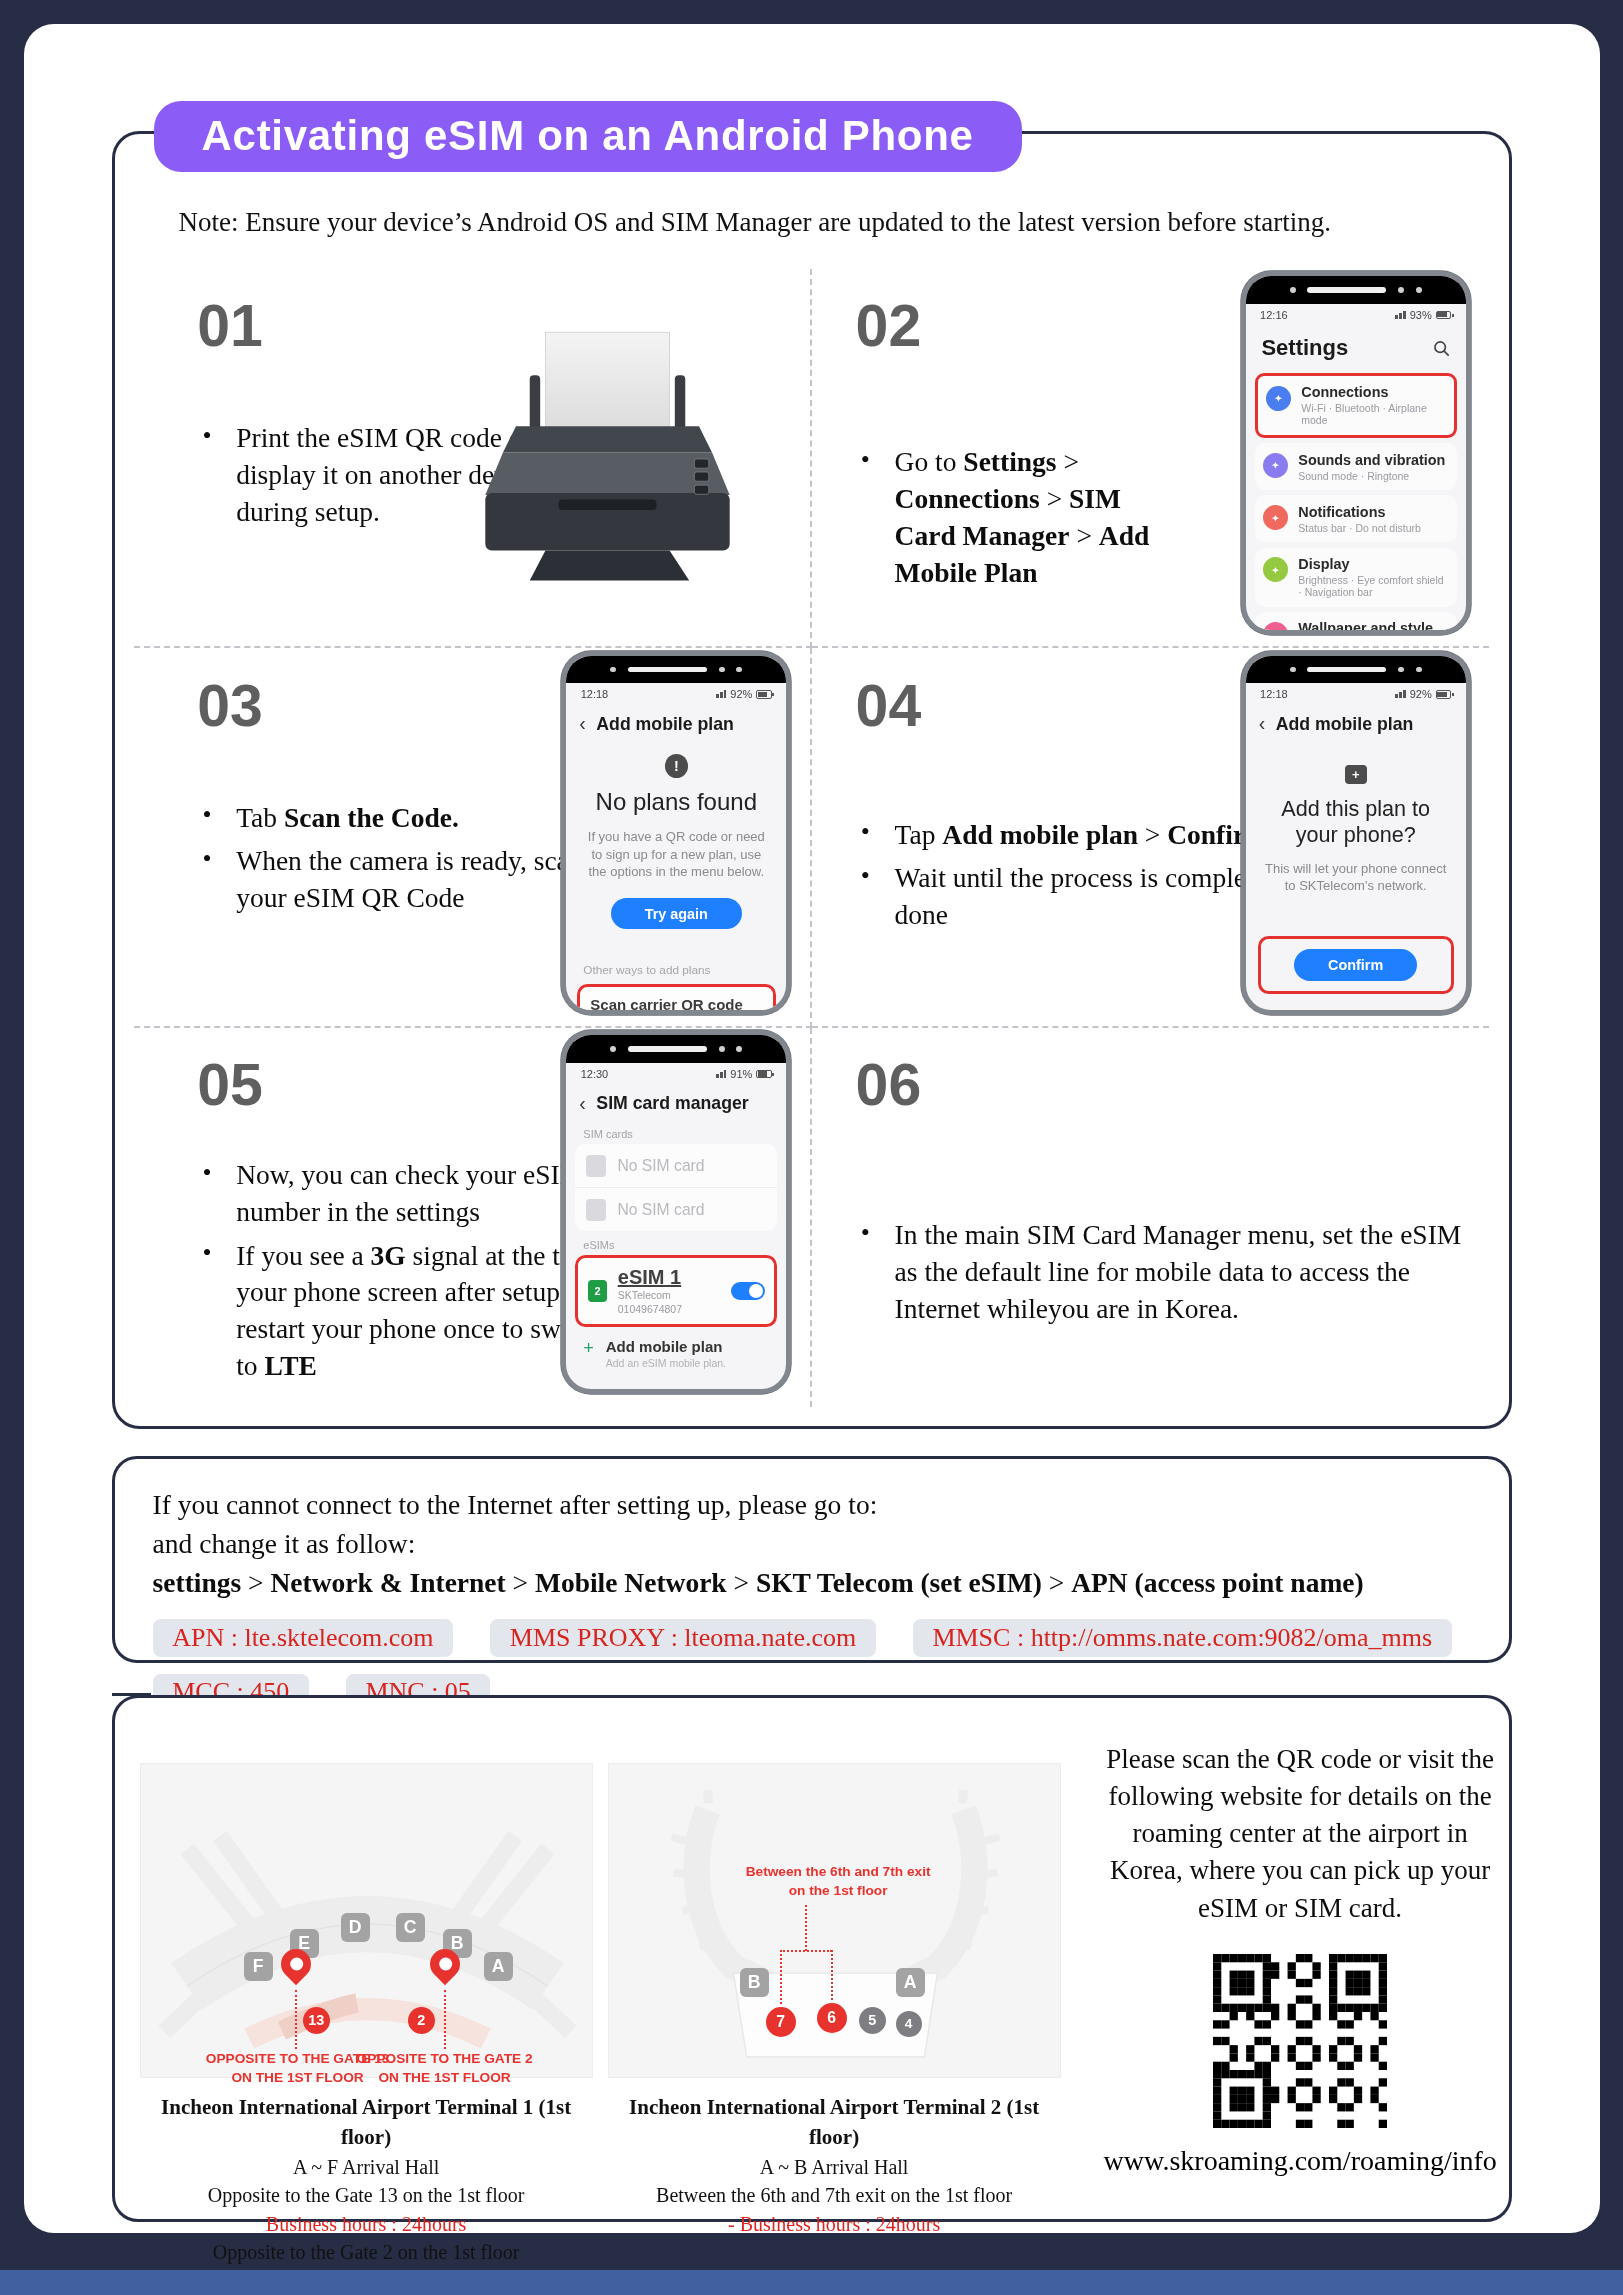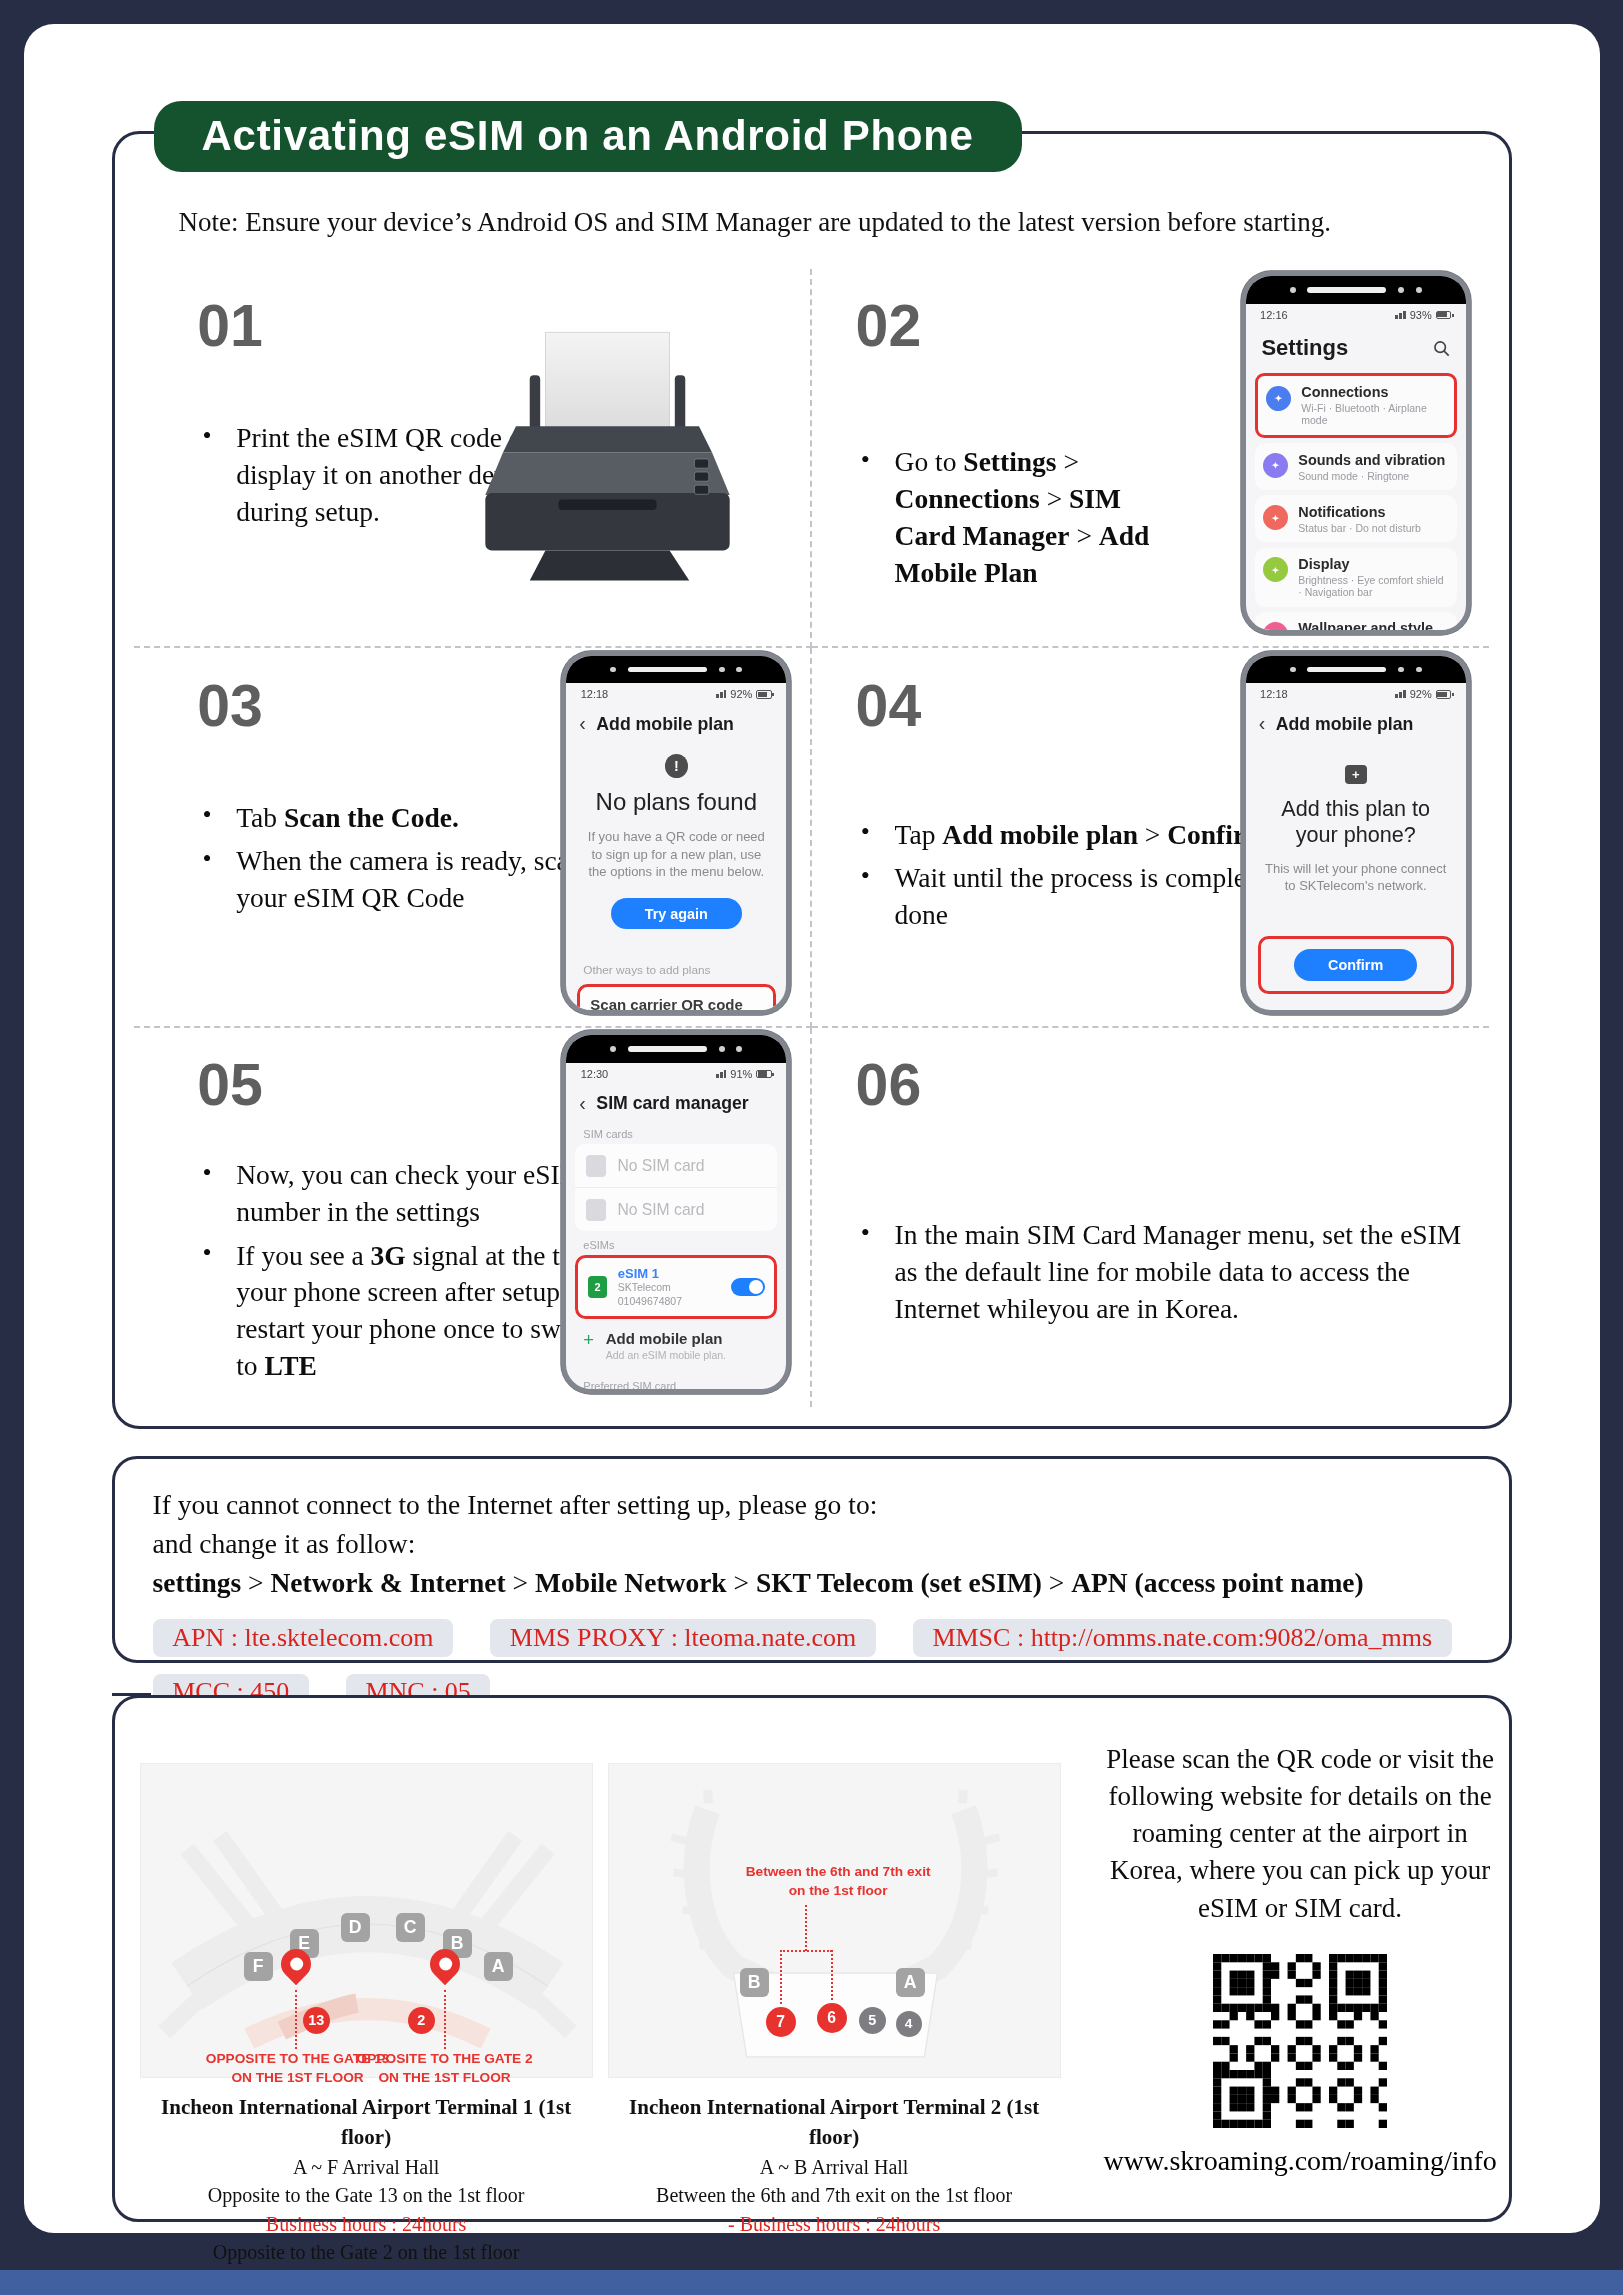--- a/index.html
+++ b/index.html
@@ -4,21 +4,21 @@
 <style>
   * { margin:0; padding:0; box-sizing:border-box; }
   body { background:#1c2236; }
   .canvas { position:relative; width:1623px; height:2295px; background:#272d45; overflow:hidden;
             font-family:"Liberation Serif", serif; }
   .bottom-strip { position:absolute; left:0; right:0; bottom:0; height:25px; background:#40609f; }
   .page { position:absolute; left:23.6px; top:23.6px; width:1576px; height:2209px; background:#ffffff;
           border-radius:30px; }
 
   
-  .bubble { position:absolute; background:#14532d; color:#ffffff; font-family:"Liberation Sans", sans-serif;
+  .bubble { position:absolute; background:#8b5cf6; color:#ffffff; font-family:"Liberation Sans", sans-serif;
             font-weight:bold; border-radius:27.5px; display:flex; align-items:center; justify-content:center;
             z-index:5; }
   .title1 { left:130px; top:77px; height:71px; padding:0 48px; font-size:42px; letter-spacing:0.7px; }
   .title2 { left:115px; top:1637px; height:67px; padding:0 42px; font-size:38px; }
   .stub { position:absolute; height:3.3px; background:#272d45; z-index:1; }
 
   
   .main-box { position:absolute; left:88px; top:107px; width:1400px; height:1298px;
               border:3.3px solid #272d45; border-radius:27.5px; background:#fff; }
   .note { position:absolute; left:64px; top:73px; font-size:27px; color:#111; }
@@ -97,21 +97,21 @@
   .card { background:#fcfcfd; border-radius:10.5px; margin:0 9.2px; }
   .sim-row { display:flex; align-items:center; gap:11.8px; padding:10.5px 10.5px; }
   .sim-row + .sim-row { border-top:0.7px solid #ededf0; }
   .sim-chip { width:19.6px; height:22px; border-radius:3.9px; background:#d9d9de; position:relative; flex:0 0 19.6px; }
   .sim-chip.green { background:#1f9d45; color:#fff; font-size:11px; font-weight:bold;
                     display:flex; align-items:center; justify-content:center; }
   .nosim-t { font-size:15.7px; color:#b9b9be; }
   .esim-card { border:3.3px solid #e53230; border-radius:10.5px; background:#fcfcfd; margin:0 9.2px; padding:7.9px 9.2px;
                display:flex; align-items:center; gap:10.5px; }
   .esim-main { flex:1; }
-  .esim-nm { font-size:13px; font-weight:bold; color:#3b82f6; }
+  .esim-nm { font-size:20px; font-weight:bold; color:#404040;text-decoration:underline; }
   .esim-sub { font-size:10.5px; color:#9a9aa0; line-height:1.3; }
   .toggle { width:34px; height:18.3px; border-radius:10.5px; background:#1f80ff; position:relative; flex:0 0 34px; }
   .toggle::after { content:""; position:absolute; right:2px; top:2px; width:14.4px; height:14.4px; border-radius:50%; background:#fff; }
   .addplan-row { display:flex; align-items:flex-start; gap:11.8px; padding:10.5px 17px; }
   .plus-ic { color:#2aa06a; font-size:18.3px; line-height:1; margin-top:1.3px; }
   .ap-t { font-size:15px; font-weight:bold; color:#333; }
   .ap-s { font-size:10.5px; color:#b2b2b6; margin-top:2.6px; }
 
   
   .apn-box { position:absolute; left:88px; top:1432px; width:1400px; height:207px; border:3.3px solid #272d45;

